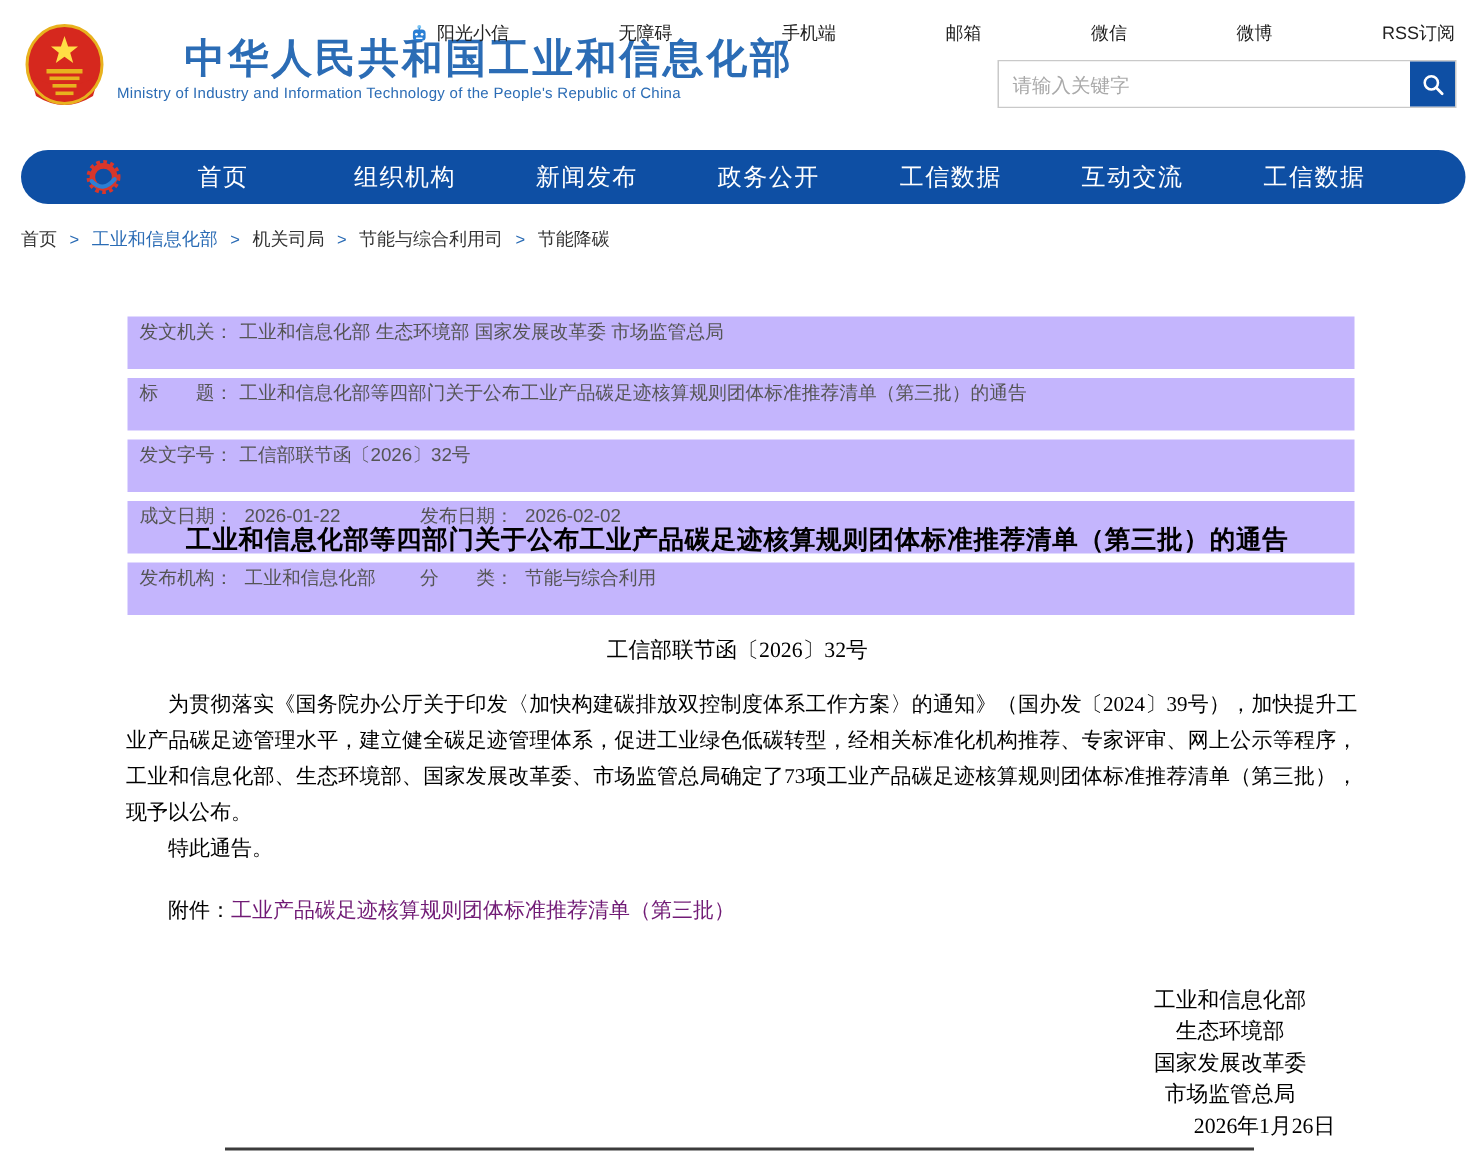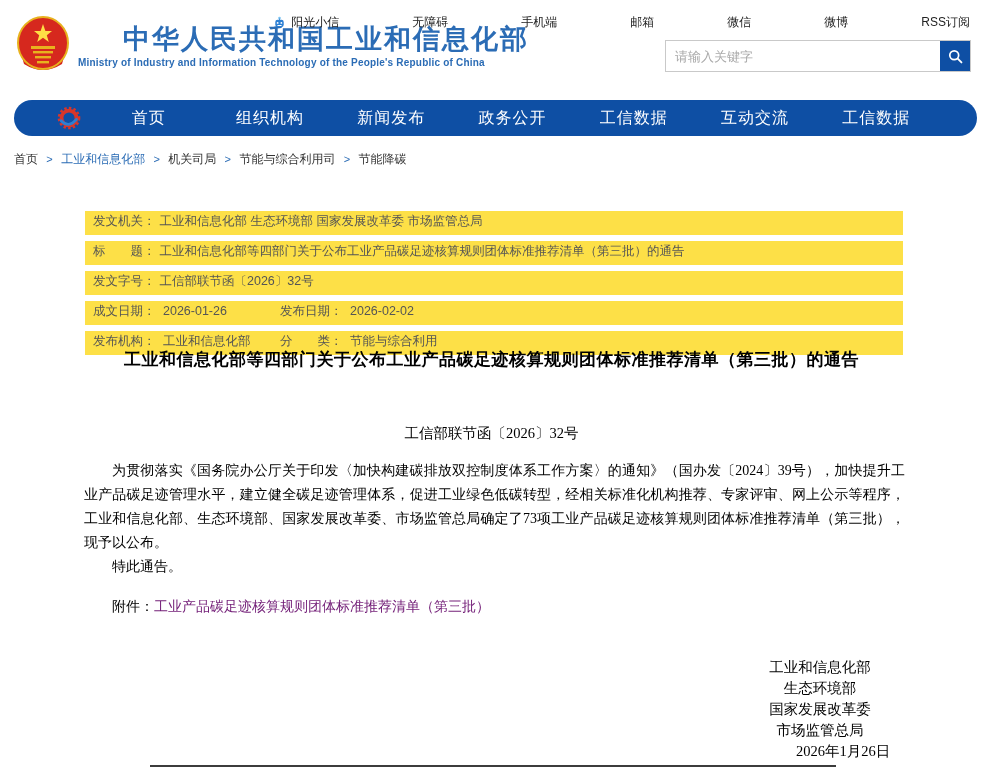--- a/index.html
+++ b/index.html
@@ -5,21 +5,21 @@
   * { margin:0; padding:0; box-sizing:border-box; }
   html,body { background:#fff; }
   body { font-family:"Liberation Sans","DejaVu Sans",sans-serif; }
   .page { position:relative; width:983px; height:769px; background:#fff; overflow:hidden; margin:0 auto; }
 
   
   .brand { position:absolute; left:16px; top:16px; display:flex; align-items:center; cursor:pointer; }
   .emblem { width:54px; height:58px; margin-right:8px; flex:0 0 auto; }
   .brand-text { padding-top:2px; }
   .site-title { font-size:27px; font-weight:bold; color:#2b6cb5; letter-spacing:2px; line-height:30px;margin-left:45px; }
-  .site-subtitle { font-size:10px; font-weight:700; color:#2b6cb5; margin-top:3px; letter-spacing:0.2px; }
+  .site-subtitle { font-size:10px; font-weight:400; color:#2b6cb5; margin-top:3px; letter-spacing:0.2px; }
 
   .quick-links { position:absolute; right:13px; top:14px; font-size:12px; color:#222; display:flex; align-items:center;gap:40px; }
   .quick-links a { color:#222; text-decoration:none; margin-left:33px; display:flex; align-items:center; cursor:pointer; }
   .robot { width:15px; height:15px; margin-right:4px; display:inline-block; }
 
   .search-bar { position:absolute; right:12px; top:40px; width:306px; height:32px; border:1px solid #c9c9c9; display:flex; background:#fff; }
   .search-input { flex:1; border:none; outline:none; padding:0 9px; font-size:13px; color:#3b82f6; font-family:inherit; }
   .search-input::placeholder { color:#a9a9a9; }
   .search-btn { width:30px; height:30px; border:none; background:#0e4fa4; cursor:pointer; display:flex; align-items:center; justify-content:center; }
 
@@ -29,21 +29,21 @@
   .nav-item { flex:1; text-align:center; color:#fff; font-size:16px; text-decoration:none; cursor:pointer; letter-spacing:1px; }
 
   
   .breadcrumb { position:absolute; left:14px; top:151px; font-size:12px; color:#333; }
   .breadcrumb a { color:#333; text-decoration:none; cursor:pointer; }
   .breadcrumb a.blue { color:#2b6cb5; }
   .breadcrumb .sep { color:#2b6cb5; margin:0 5px; font-size:11px; }
 
   
   .meta-table { position:absolute; left:85px; top:211px; width:818px; font-size:12.5px; color:#555; }
-  .meta-row { background:#fde047; height:24px; line-height:20px; padding:0 8px; margin-bottom:6px; display:flex; white-space:nowrap; overflow:hidden; }
+  .meta-row { background:#c4b5fd; height:35px; line-height:20px; padding:0 8px; margin-bottom:6px; display:flex; white-space:nowrap; overflow:hidden; }
   .meta-row .cell1 { width:187px; flex:0 0 auto; }
   .meta-label { margin-right:4px; }
 
   
   .art-title { position:absolute; left:40px; top:348px; width:903px; text-align:center; font-size:17px; font-weight:bold; color:#000; letter-spacing:0.5px; }
   .doc-number { position:absolute; left:40px; top:424px; width:903px; text-align:center; font-size:14.5px; color:#000; font-family:"Liberation Serif","DejaVu Serif",serif; }
   .art-body { position:absolute; left:84px; top:459px; width:821px; font-size:14px; line-height:24px; color:#000; font-family:"Liberation Serif","DejaVu Serif",serif; text-align:justify; }
   .art-body p { text-indent:2em; }
   .attachment { position:absolute; left:84px; top:598px; width:821px; font-size:14px; color:#000; font-family:"Liberation Serif","DejaVu Serif",serif; text-indent:2em; }
   .attachment a { color:#701a75; text-decoration:none; cursor:pointer; }
@@ -149,21 +149,21 @@
       <span class="meta-label">标　　题：</span>
       <span class="meta-value">工业和信息化部等四部门关于公布工业产品碳足迹核算规则团体标准推荐清单（第三批）的通告</span>
     </div>
     <div class="meta-row">
       <span class="meta-label">发文字号：</span>
       <span class="meta-value">工信部联节函〔2026〕32号</span>
     </div>
     <div class="meta-row">
       <span class="cell1">
         <span class="meta-label">成文日期：</span>
-        <span class="meta-value">2026-01-26</span>
+        <span class="meta-value">2026-01-22</span>
       </span>
       <span>
         <span class="meta-label">发布日期：</span>
         <span class="meta-value">2026-02-02</span>
       </span>
     </div>
     <div class="meta-row">
       <span class="cell1">
         <span class="meta-label">发布机构：</span>
         <span class="meta-value">工业和信息化部</span>

